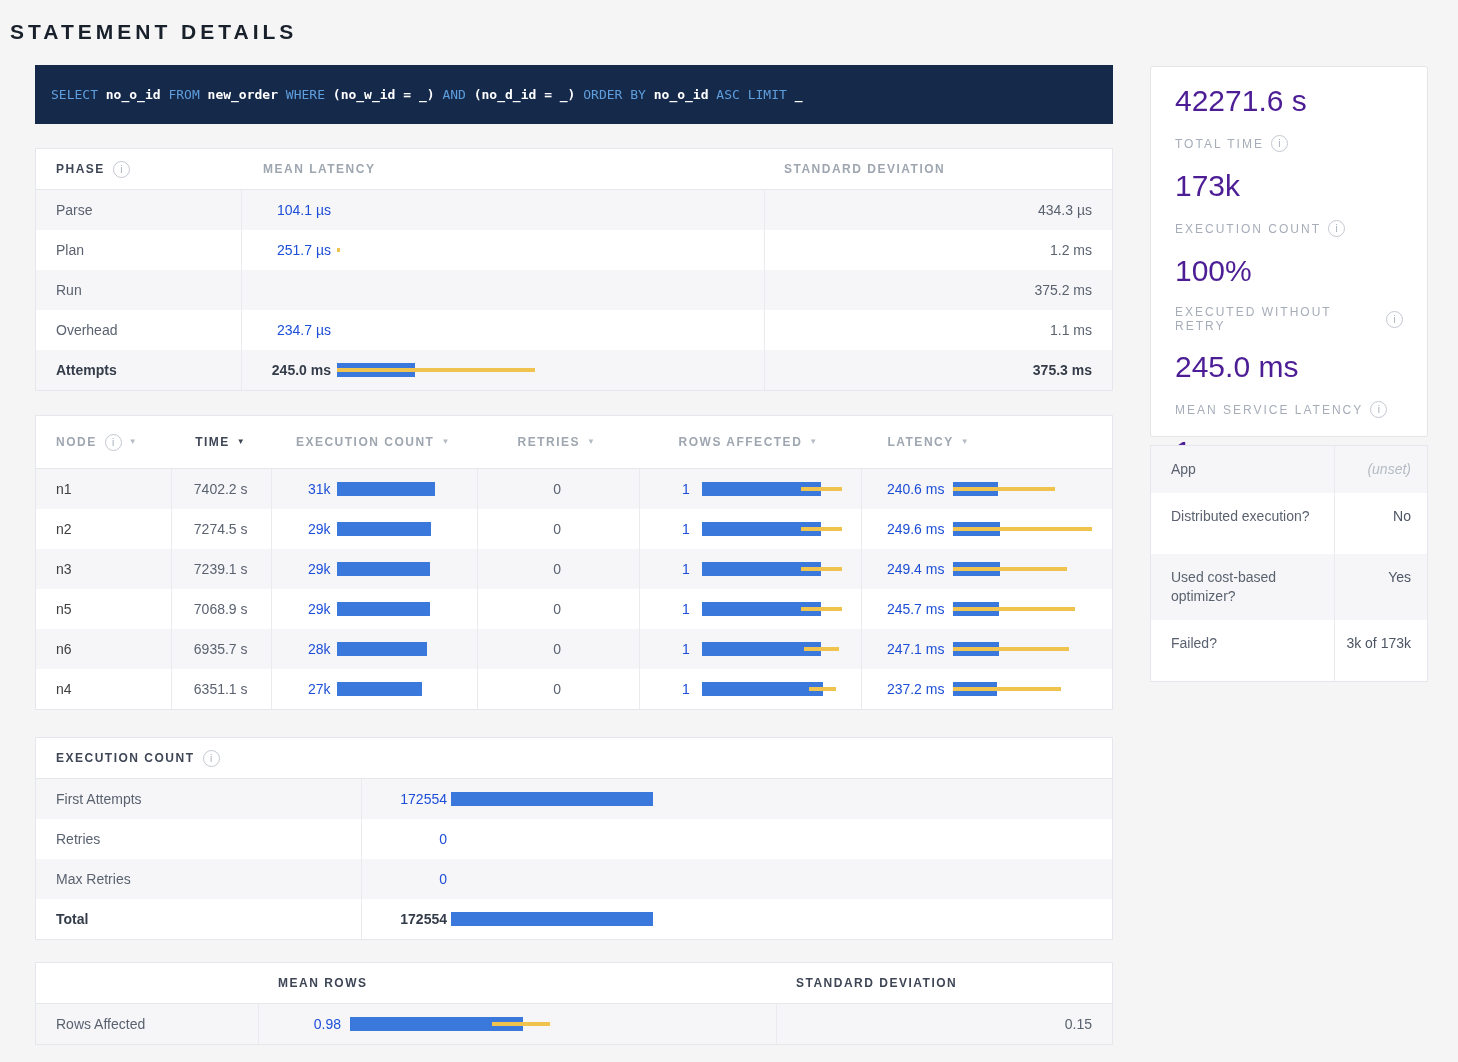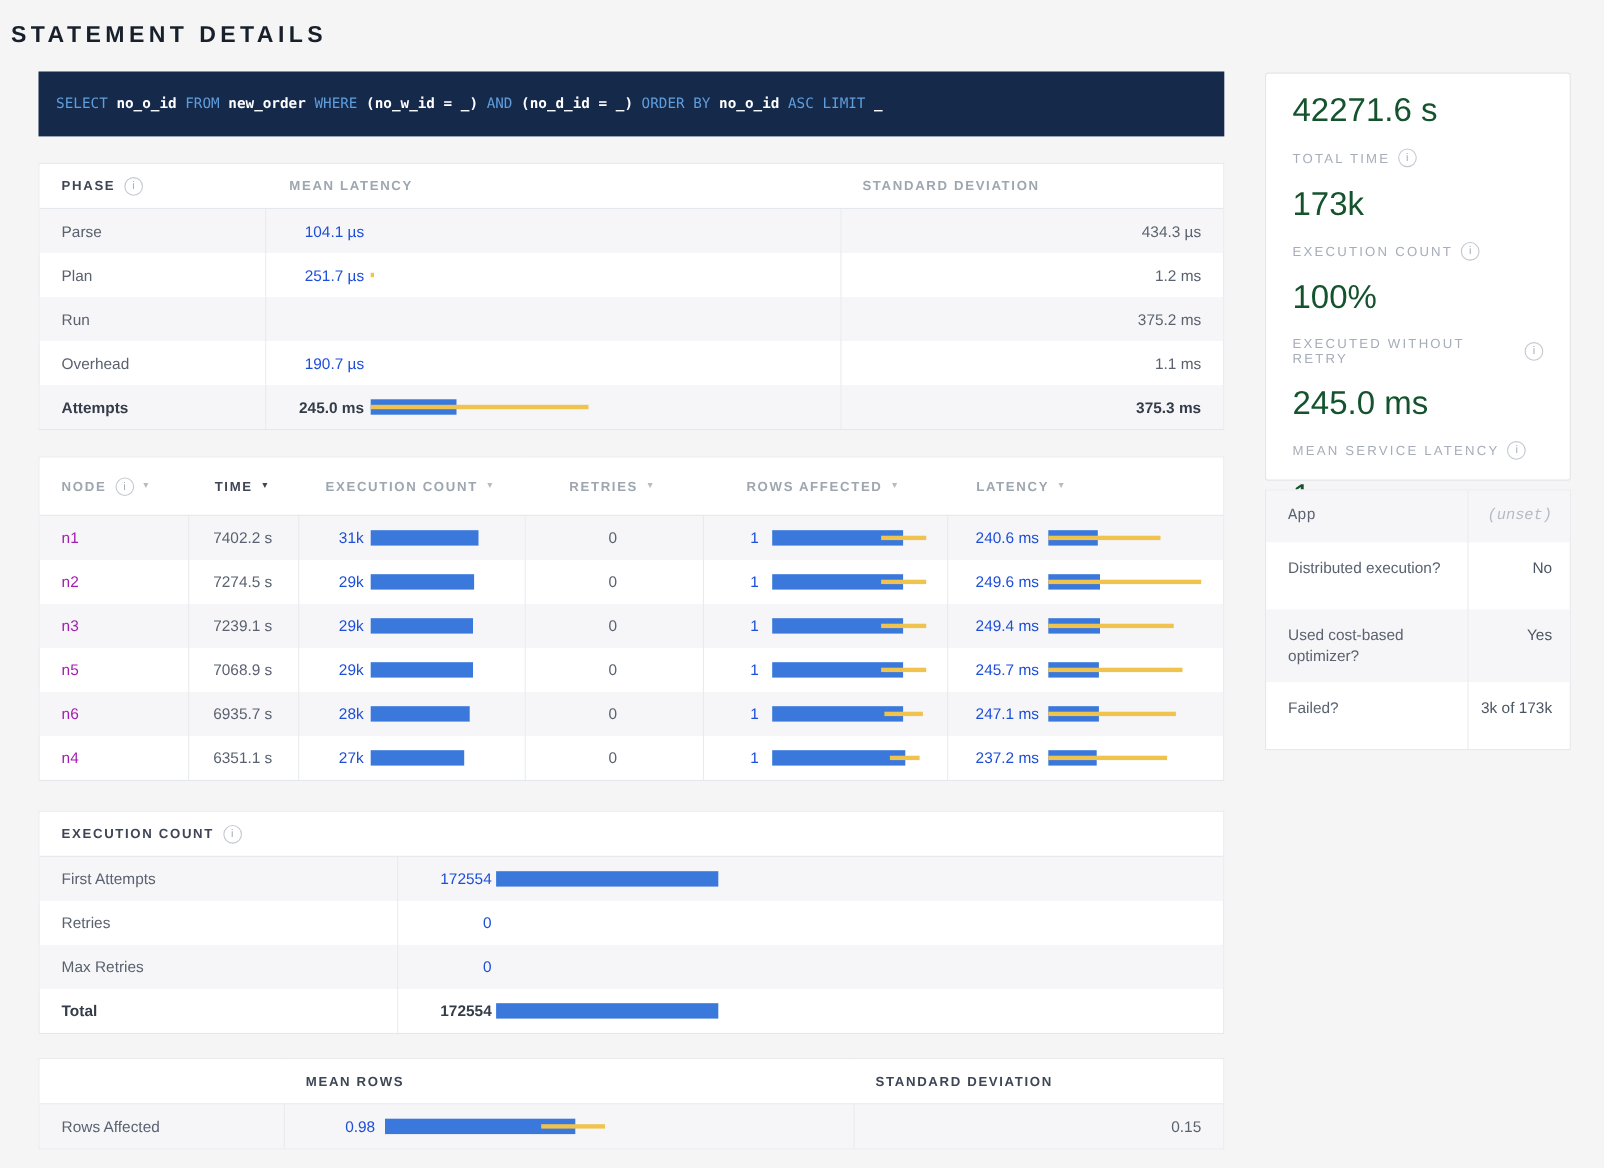--- a/index.html
+++ b/index.html
@@ -39,21 +39,21 @@
   .ic-info{
     display:inline-flex;width:15px;height:15px;border:1px solid #c3c8d0;border-radius:50%;
     align-items:center;justify-content:center;font-size:10px;color:#a6adb8;margin-left:8px;
     font-weight:400;letter-spacing:0;font-style:normal;flex:none;
   }
   .vsep{position:absolute;top:0;bottom:0;width:1px;background:#e9ebee;z-index:1;}
   .vsep.body-only{top:40px;}
   .cell{box-sizing:border-box;}
   .num{text-align:right;color:#1d4ed8;flex:none;}
   .bold{font-weight:700;color:#343c49;}
-  .link{color:#a21caf;cursor:pointer;}
+  .link{color:#404040;cursor:pointer;}
   
   .barwrap{position:relative;height:14px;flex:1;}
   .bar{position:absolute;left:0;top:0;height:14px;background:#3A78DB;}
   .dev{position:absolute;top:5px;height:4px;background:#F0C34F;}
   
   #phase-table{top:148px;}
   .p-c1{width:205px;padding-left:20px;}
   .p-c2{width:523px;display:flex;align-items:center;padding-left:0;}
   .p-c2 .num{width:90px;}
   .p-c2 .barwrap{margin-left:6px;margin-right:8px;}
@@ -91,21 +91,21 @@
   .r-c3{flex:1;text-align:right;padding-right:20px;}
   .r-h2{width:518px;padding-left:20px;}
   .r-h3{flex:1;padding-left:20px;}
   
   .summary-card{
     position:absolute;left:1150px;top:66px;width:278px;height:371px;
     background:#fff;border:1px solid #e3e5e8;border-radius:3px;box-sizing:border-box;
     padding:16px 24px;
   }
   .stat{margin-bottom:16px;}
-  .stat-value{font-size:30px;line-height:36px;color:#14532d;font-weight:400;}
+  .stat-value{font-size:30px;line-height:36px;color:#4c1d95;font-weight:400;}
   .stat-label{
     margin-top:16px;font-size:12px;letter-spacing:2px;color:#a6adb8;
     display:flex;align-items:center;font-weight:400;
   }
   .stat-label .ic-info{margin-left:7px;}
   
   .app-table{
     position:absolute;left:1150px;top:445px;width:278px;background:#fff;
     border:1px solid #e4e7eb;box-sizing:border-box;
   }
@@ -169,21 +169,21 @@
       </div>
     <div class="cell p-c3">1.2 ms</div>
   </div>
   <div class="trow alt">
     <div class="cell p-c1">Run</div>
     <div class="cell p-c3">375.2 ms</div>
   </div>
   <div class="trow">
     <div class="cell p-c1">Overhead</div>
     <div class="cell p-c2">
-        <span class="num">190.7 µs</span>
+        <span class="num">234.7 µs</span>
       <div class="barwrap">
           <div class="bar" style="width: 0px;"></div>
           <div class="dev" style="width: 0px; left: 0px;"></div>
         </div>
       </div>
     <div class="cell p-c3">1.1 ms</div>
   </div>
   <div class="trow alt">
     <div class="cell p-c1 bold">Attempts</div>
     <div class="cell p-c2">
@@ -483,21 +483,21 @@
     <div class="stat-value">1</div>
     <div class="stat-label">
         <span>MEAN NUMBER OF ROWS</span>
         <span class="ic-info">i</span>
       </div>
   </div>
 </div>
 
 <div class="app-table">
   <div class="vsep" style="left:183px;"></div>
-  <div class="a-row alt" style="min-height:47px;font-family:Liberation Mono, monospace;">
+  <div class="a-row alt" style="min-height:47px;">
     <div class="a-label">App</div>
     <div class="a-value muted">(unset)</div>
   </div>
   <div class="a-row" style="min-height:61px;">
     <div class="a-label">Distributed execution?</div>
     <div class="a-value">No</div>
   </div>
   <div class="a-row alt" style="min-height:61px;">
     <div class="a-label">Used cost-based optimizer?</div>
     <div class="a-value">Yes</div>

